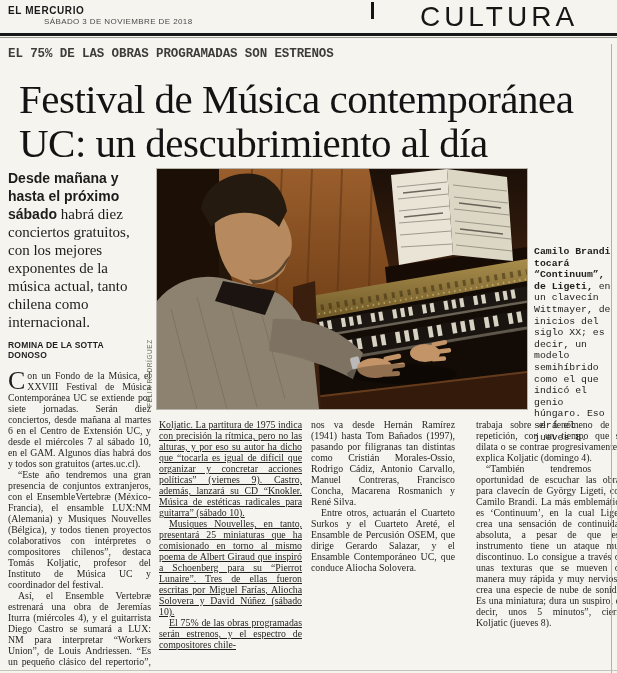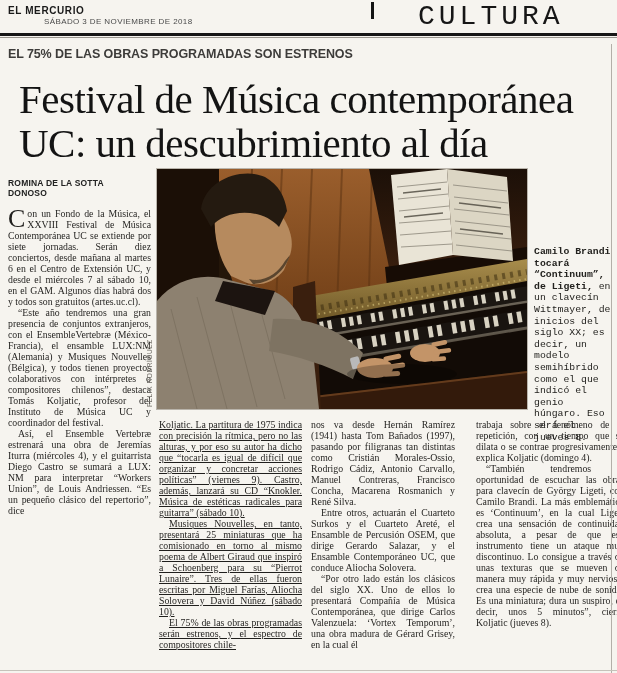--- a/index.html
+++ b/index.html
@@ -7,30 +7,30 @@
     width:617px;height:673px;position:relative;overflow:hidden;
     background:#f6f4ef;color:#1e1d1b;
     font-family:"Liberation Serif",serif;
     -webkit-hyphens:auto;hyphens:auto;
   }
   
   .mast-left{position:absolute;left:8px;top:5px;}
   .paper-name{font-family:Liberation Sans, sans-serif;font-weight:bold;font-size:10px;letter-spacing:.6px;color:#1a1a1a;}
   .issue-date{font-family:"Liberation Sans",sans-serif;font-size:8px;letter-spacing:.4px;color:#4a4a4a;margin-top:1px;margin-left:36px;}
   .section-title{
-    position:absolute;left:418px;top:1px;width:162px;text-align:left;
-    font-family:Liberation Mono, monospace;font-size:28px;letter-spacing:4px;color:#161616;
+    position:absolute;left:418px;top:1px;width:162px;text-align:center;
+    font-family:Liberation Sans, sans-serif;font-size:28px;letter-spacing:4px;color:#161616;
   }
   .section-tick{position:absolute;left:371px;top:2px;width:3px;height:17px;background:#141414;}
   .mast-rule{position:absolute;left:0;top:33px;width:617px;height:3px;background:#161616;}
   .mast-rule2{position:absolute;left:0;top:37px;width:617px;height:1px;background:#9a968f;}
   
   .kicker{
     position:absolute;left:8px;top:47px;width:560px;
-    font-family:Liberation Sans, sans-serif;font-weight:bold;font-size:12.5px;
+    font-family:Liberation Mono, monospace;font-weight:bold;font-size:12.5px;
     letter-spacing:-0.1px;color:#3d3c3a;
   }
   .headline{
     position:absolute;left:7px;top:66px;width:600px;
     font-family:"Liberation Serif",serif;font-size:41px;line-height:1.07;
     letter-spacing:-0.5px;color:#131313;font-weight:400;
   }
   
   .col1{position:absolute;left:8px;top:169px;width:143px;height:498px;overflow:hidden;}
   .lede{font-size:15px;line-height:18px;color:#1d1c1a;}
@@ -75,20 +75,23 @@
 </div>
 <div class="section-tick"></div>
 <div class="section-title">CULTURA</div>
 <div class="mast-rule"></div>
 <div class="mast-rule2"></div>
 
 <div class="kicker">EL 75% DE LAS OBRAS PROGRAMADAS SON ESTRENOS</div>
 <h1 class="headline" style="margin:12px;">Festival de Música contemporánea UC: un descubrimiento al día</h1>
 
 <div class="col1">
+  <div class="lede">
+    <span class="lede-bold">Desde mañana y hasta el próximo sábado</span><span> habrá diez conciertos gratuitos, con los mejores exponentes de la música actual, tanto chilena como internacional.</span>
+  </div>
   <div class="byline">ROMINA DE LA SOTTA DONOSO</div>
   <div class="body-col">
       <p class="dropcap">Con un Fondo de la Música, el XXVIII Festival de Música Contemporánea UC se extiende por siete jornadas. Serán diez conciertos, desde mañana al martes 6 en el Centro de Extensión UC, y desde el miércoles 7 al sábado 10, en el GAM. Algunos días habrá dos y todos son gratuitos (artes.uc.cl).</p>
       <p>“Este año tendremos una gran presencia de conjuntos extranjeros, con el EnsembleVertebræ (México-Francia), el ensamble LUX:NM (Alemania) y Musiques Nouvelles (Bélgica), y todos tienen proyectos colaborativos con intérpretes o compositores chilenos”, destaca Tomás Koljatic, profesor del Instituto de Música UC y coordinador del festival.</p>
       <p>Así, el Ensemble Vertebræ estrenará una obra de Jeremías Iturra (miércoles 4), y el guitarrista Diego Castro se sumará a LUX: NM para interpretar “Workers Union”, de Louis Andriessen. “Es un pequeño clásico del repertorio”, dice</p>
     </div>
 </div>
 
 <svg class="photo" viewBox="0 0 370 240" xmlns="http://www.w3.org/2000/svg" preserveAspectRatio="none">
   <defs>
@@ -244,21 +247,20 @@
 </div>
 
 <div class="body-col col2">
     <p>Koljatic. La partitura de 1975 indica con precisión la rítmica, pero no las alturas, y por eso su autor ha dicho que “tocarla es igual de difícil que organizar y concretar acciones políticas” (viernes 9). Castro, además, lanzará su CD “Knokler. Música de estéticas radicales para guitarra” (sábado 10).</p>
     <p>Musiques Nouvelles, en tanto, presentará 25 miniaturas que ha comisionado en torno al mismo poema de Albert Giraud que inspiró a Schoenberg para su “Pierrot Lunaire”. Tres de ellas fueron escritas por Miguel Farías, Aliocha Solovera y David Núñez (sábado 10).</p>
     <p>El 75% de las obras programadas serán estrenos, y el espectro de compositores chile-</p>
   </div>
 <div class="body-col col3">
     <p>nos va desde Hernán Ramírez (1941) hasta Tom Bañados (1997), pasando por filigranas tan distintas como Cristián Morales-Ossio, Rodrigo Cádiz, Antonio Carvallo, Manuel Contreras, Francisco Concha, Macarena Rosmanich y René Silva.</p>
     <p>Entre otros, actuarán el Cuarteto Surkos y el Cuarteto Areté, el Ensamble de Percusión OSEM, que dirige Gerardo Salazar, y el Ensamble Contemporáneo UC, que conduce Aliocha Solovera.</p>
-    <p>“Por otro lado están los clásicos del siglo XX. Uno de ellos lo presentará Compañía de Música Contemporánea, que dirige Carlos Valenzuela: ‘Vortex Temporum’, una obra madura de Gérard Grisey, en la cual él</p>
   </div>
 <div class="body-col col4">
     <p>trabaja sobre el fenómeno de la repetición, con un tiempo que se dilata o se contrae progresivamente”, explica Koljatic (domingo 4).</p>
     <p>“También tendremos la oportunidad de escuchar las obras para clavecín de György Ligeti, con Camilo Brandi. La más emblemática es ‘Continuum’, en la cual Ligeti crea una sensación de continuidad absoluta, a pesar de que ese instrumento tiene un ataque muy discontinuo. Lo consigue a través de unas texturas que se mueven de manera muy rápida y muy nerviosa, crea una especie de nube de sonido. Es una miniatura; dura un suspiro, es decir, unos 5 minutos”, cierra Koljatic (jueves 8).</p>
   </div>
 
 <div class="right-rule"></div>
 <div class="bottom-rule"></div>
 
 </body></html>

